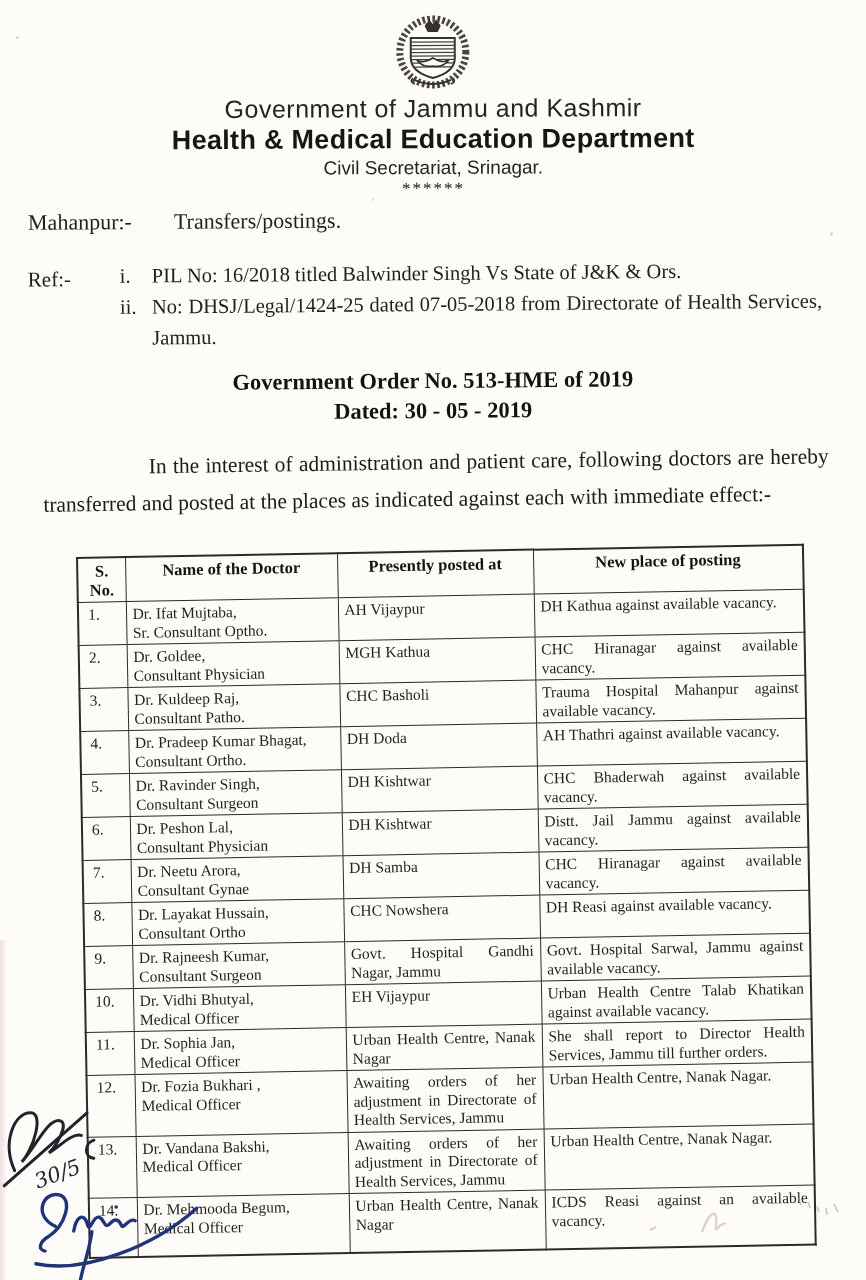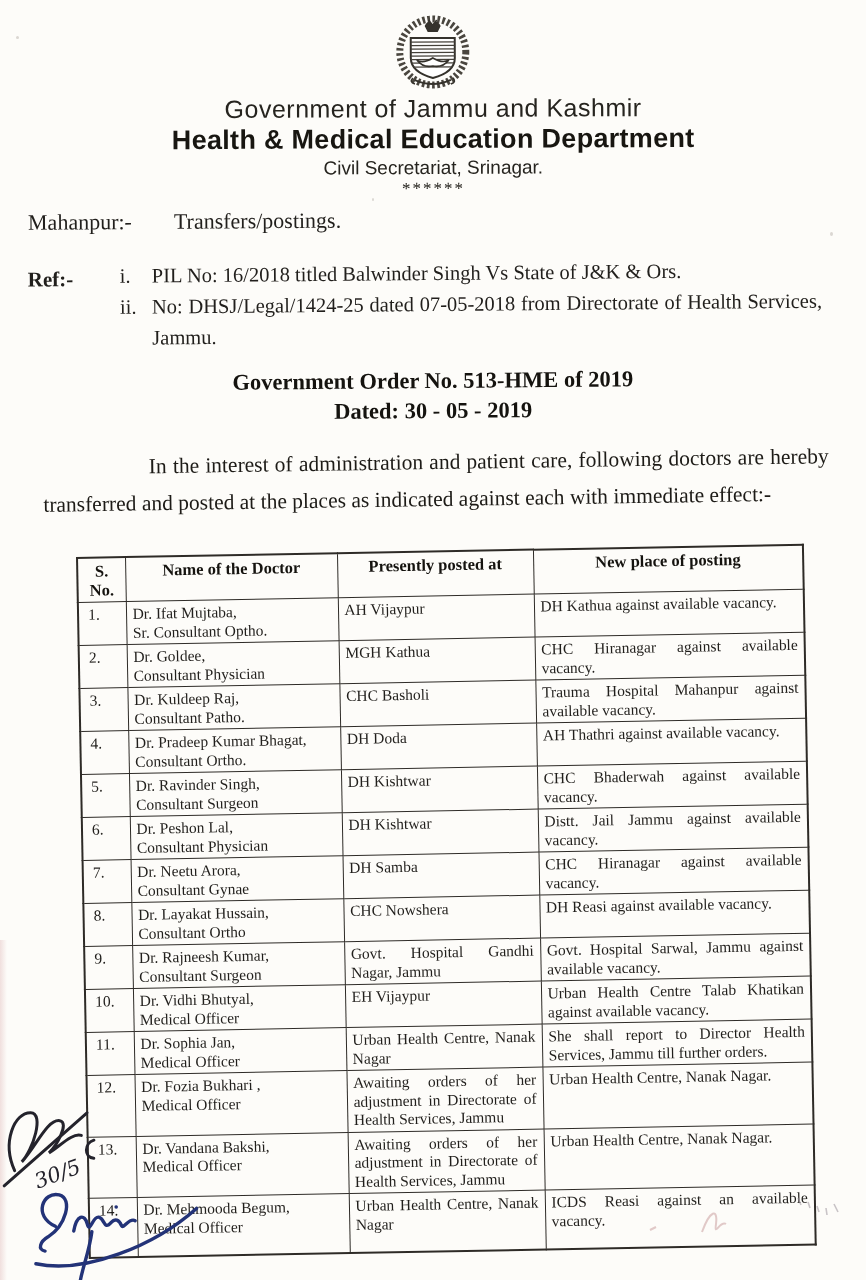--- a/index.html
+++ b/index.html
@@ -17,21 +17,21 @@
   .emblem{display:block;margin:10px auto 0 auto;}
   .org1{font-family:"Liberation Sans",sans-serif;font-size:25px;letter-spacing:.5px;margin-top:2px;color:#26241f;}
   .org2{font-family:"Liberation Sans",sans-serif;font-size:27px;font-weight:bold;letter-spacing:.3px;margin-top:1px;color:#181611;}
   .org3{font-family:"Liberation Sans",sans-serif;font-size:19px;margin-top:2px;color:#26241f;}
   .stars{font-size:17px;letter-spacing:2px;margin-top:0px;color:#26241f;}
   
   .subject-row{position:absolute;top:207px;left:28px;width:800px;font-size:22px;transform:rotate(-0.4deg);}
   .subject-label{display:inline-block;}
   .subject-text{display:inline-block;margin-left:42px;}
   .ref-block{position:absolute;top:258px;left:28px;width:810px;transform:rotate(-0.5deg);}
-  .ref-label{position:absolute;left:0;top:6px;font-size:21px;font-weight:bold;}
+  .ref-label{position:absolute;left:0;top:6px;font-size:21px;}
   .ref-items{margin-left:92px;width:702px;}
   .ref-item{display:flex;font-size:20.5px;line-height:31px;}
   .ref-num{width:32px;flex:0 0 32px;text-align:left;}
   .ref-text{flex:1;text-align:justify;}
   
   .order-block{position:absolute;top:366px;left:0;width:866px;text-align:center;font-weight:bold;font-size:22.5px;line-height:30px;transform:rotate(-0.5deg);color:#15130f;}
   
   .body-par{position:absolute;top:444px;left:43px;width:786px;font-size:21.5px;line-height:37px;text-align:justify;text-indent:106px;transform:rotate(-0.85deg);color:#1d1b17;}
   
   .table-wrap{position:absolute;top:557px;left:76px;transform:rotate(-1.05deg);transform-origin:0 0;}

